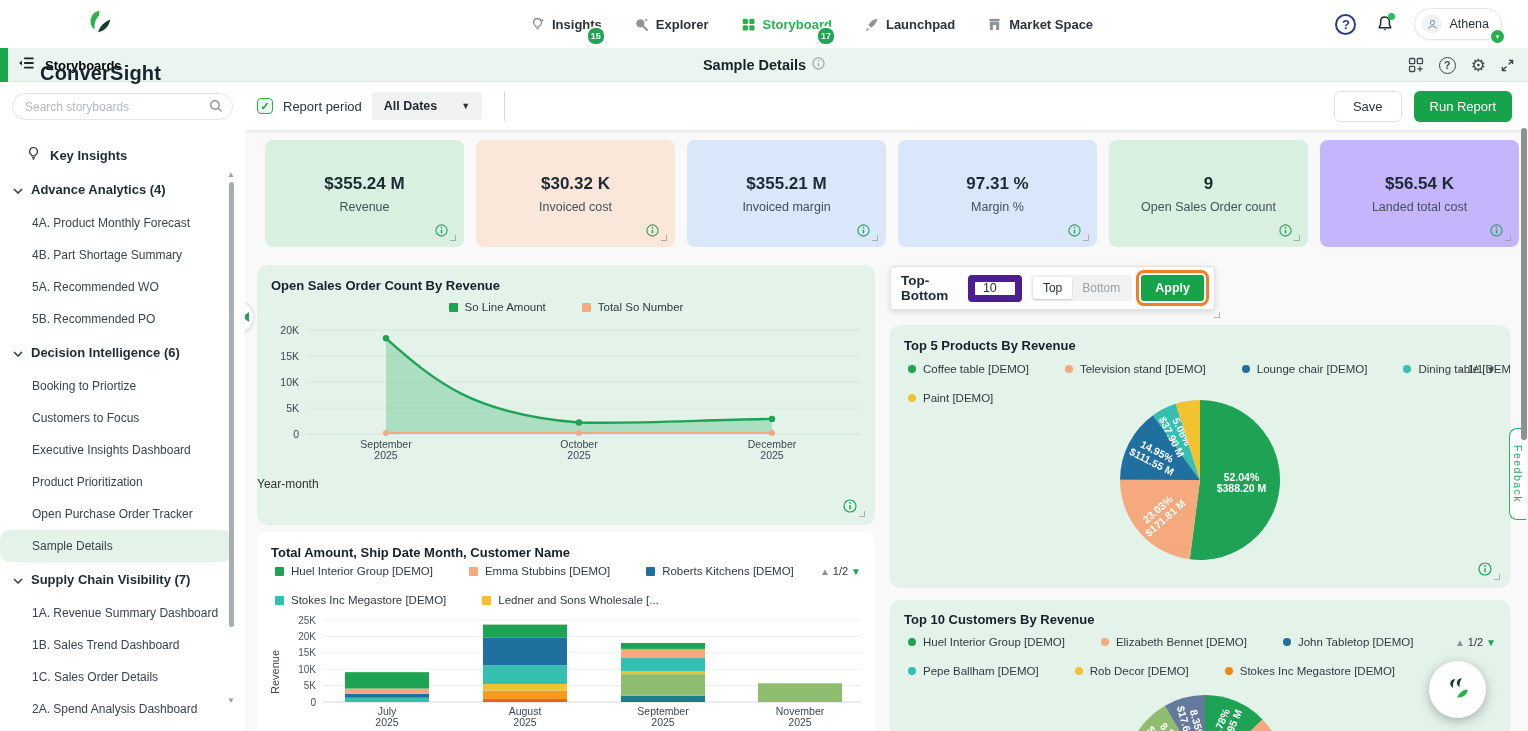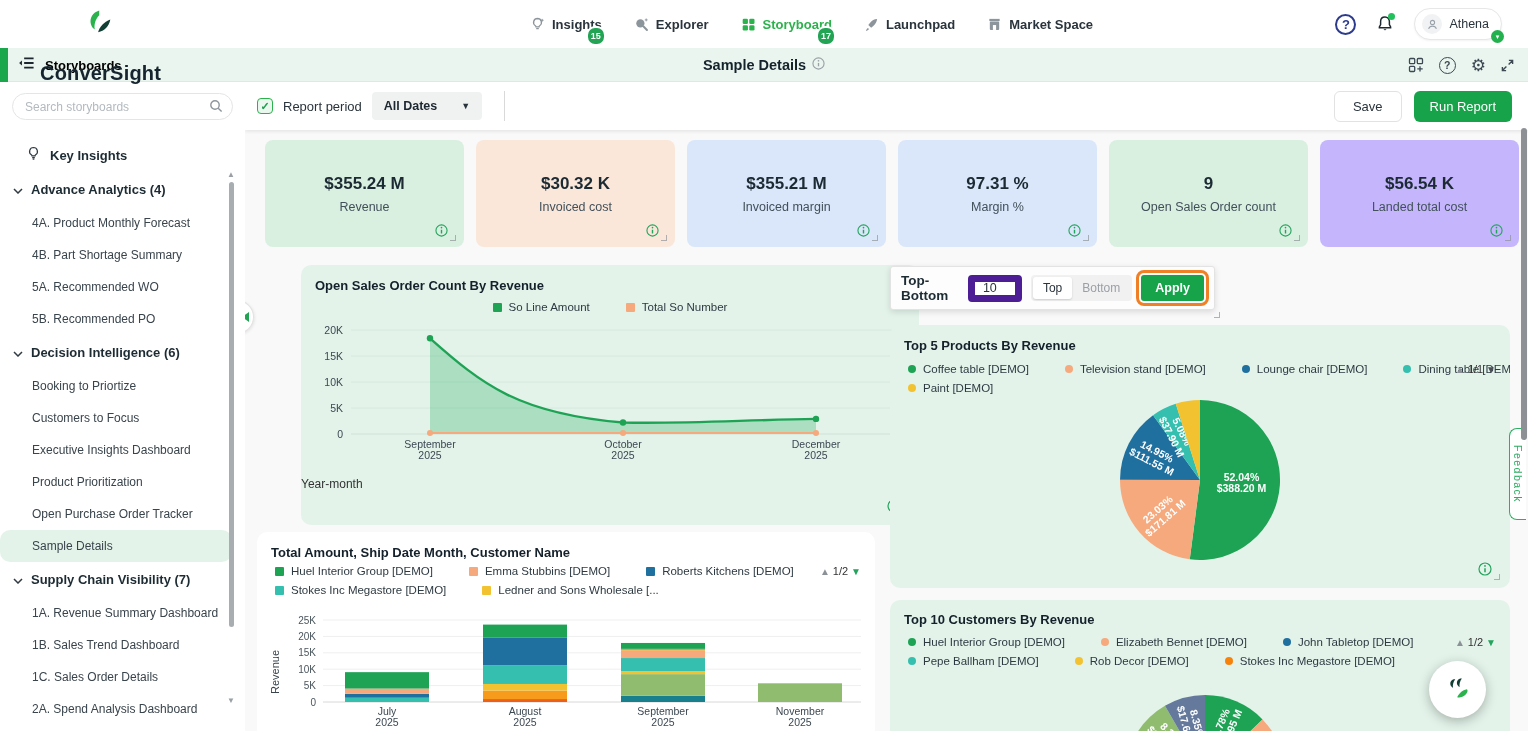--- a/index.html
+++ b/index.html
@@ -71,21 +71,21 @@
   .kpi-card { position:relative; width:199px; height:107px; border-radius:8px; display:flex; flex-direction:column; align-items:center; justify-content:center; gap:6px; }
   .kpi-value { font-size:17px; font-weight:700; color:#1b2a33; }
   .kpi-label { font-size:12.5px; color:#42505a; }
   .info-corner { position:absolute; right:8px; bottom:6px; display:flex; align-items:flex-end; gap:2px; }
   .corner-mark { width:6px; height:6px; border-right:1.5px solid #8a8f94; border-bottom:1.5px solid #8a8f94; opacity:.65; }
 
   .panel { position:absolute; border-radius:10px; }
   .panel-mint { background:#e3f3ea; }
   .panel-white { background:#fff; }
   .panel-title { position:absolute; left:14px; top:13px; font-size:13px; font-weight:700; color:#14212b; }
-  .legend-rows { position:absolute; left:18px; right:60px; display:flex; flex-direction:column; gap:7px; }
+  .legend-rows { position:absolute; left:18px; right:60px; display:flex; flex-direction:column; gap:17px; }
   .legend-row { display:flex; align-items:center; column-gap:36px; }
   .legend-item { display:flex; align-items:center; gap:7px; font-size:11.5px; color:#2e3a42; cursor:pointer; white-space:nowrap; }
   .mk-dot { width:8px; height:8px; border-radius:50%; flex:none; }
   .mk-sq { width:9px; height:9px; border-radius:1px; flex:none; }
   .pager { position:absolute; right:14px; display:flex; align-items:center; gap:3px; font-size:11px; color:#333; }
   .pg-up { font-size:10px; color:#9aa0a6; cursor:pointer; }
   .pg-dn { font-size:10px; color:#23a45c; cursor:pointer; }
   .panel-info { position:absolute; right:10px; bottom:8px; display:flex; align-items:flex-end; gap:2px; }
 
   .area-legend { position:absolute; left:0; right:0; top:36px; display:flex; justify-content:center; gap:42px; }
@@ -387,21 +387,21 @@
           <span><svg viewBox="0 0 14 14" width="13" height="13">
               <circle cx="7" cy="7" r="6" fill="none" stroke="#23a45c" stroke-width="1.2"></circle>
               <path d="M7 6.2v4" stroke="#23a45c" stroke-width="1.5"></path>
               <circle cx="7" cy="3.9" r=".9" fill="#23a45c"></circle>
             </svg></span>
           <span class="corner-mark"></span>
         </div>
       </div>
     </div>
 
-  <section class="panel panel-mint" style="left:12px; top:183px; width:618px; height:260px;margin-left:44px;">
+  <section class="panel panel-mint" style="left:12px; top:183px; width:618px; height:260px;">
     <div class="panel-title">Open Sales Order Count By Revenue</div>
     <div class="area-legend" id="area-legend">
         <div class="legend-row">
           <span class="legend-item">
             <span class="mk-sq" style="background: rgb(30, 163, 85);"></span>
             <span>So Line Amount</span>
           </span>
           <span class="legend-item">
             <span class="mk-sq" style="background: rgb(245, 169, 124);"></span>
             <span>Total So Number</span>

